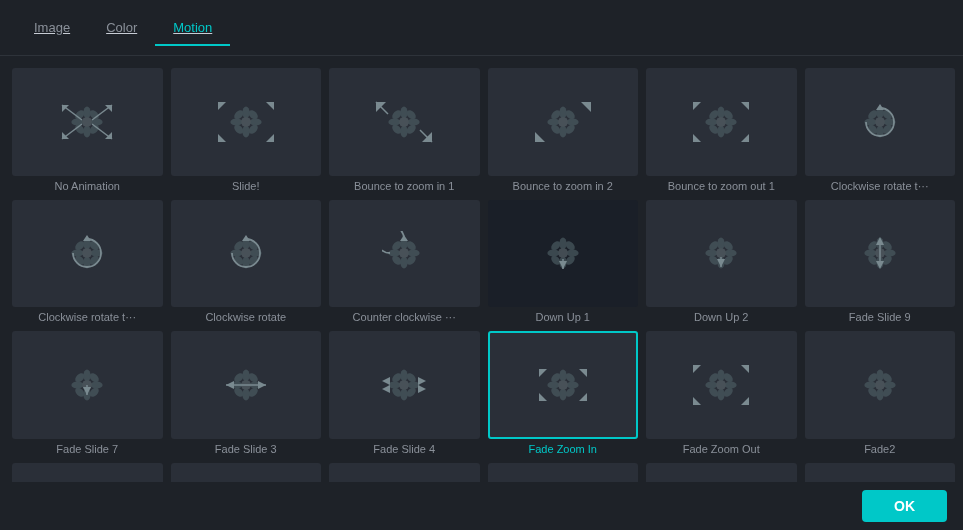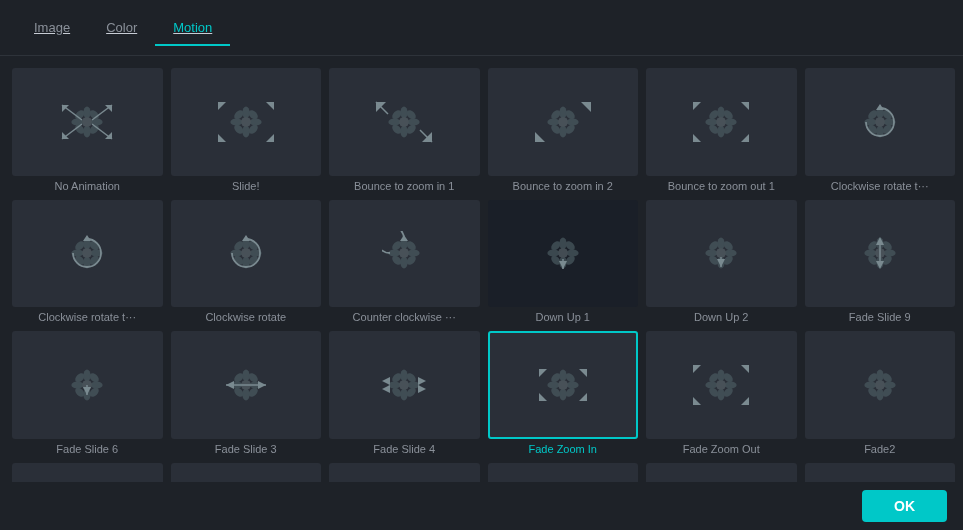--- a/index.html
+++ b/index.html
@@ -488,21 +488,21 @@
     <circle cx="30" cy="30" r="8" fill="#556066"></circle>
   </svg>
             </div>
             <div style="position: absolute; inset: 0px; display: flex; align-items: center; justify-content: center;">
               <svg width="44" height="44" viewBox="0 0 44 44">
                 <polygon points="22,32 18,24 26,24" fill="#7a8a90"></polygon>
                 <line x1="22" y1="32" x2="22" y2="22" stroke="#7a8a90" stroke-width="1.5"></line>
               </svg>
             </div>
           </div>
-          <div class="animation-label">Fade Slide 6</div>
+          <div class="animation-label">Fade Slide 7</div>
         </div>
         <div class="animation-item">
           <div class="animation-thumb">
             <div style="position: absolute; inset: 0px; display: flex; align-items: center; justify-content: center;">
               <svg class="svg-icon" viewBox="0 0 60 60" xmlns="http://www.w3.org/2000/svg">
     <circle cx="30" cy="30" r="8" fill="#556066"></circle>
     <ellipse cx="30" cy="14" rx="6" ry="10" fill="#4a5a60"></ellipse>
     <ellipse cx="30" cy="46" rx="6" ry="10" fill="#4a5a60"></ellipse>
     <ellipse cx="14" cy="30" rx="10" ry="6" fill="#4a5a60"></ellipse>
     <ellipse cx="46" cy="30" rx="10" ry="6" fill="#4a5a60"></ellipse>

